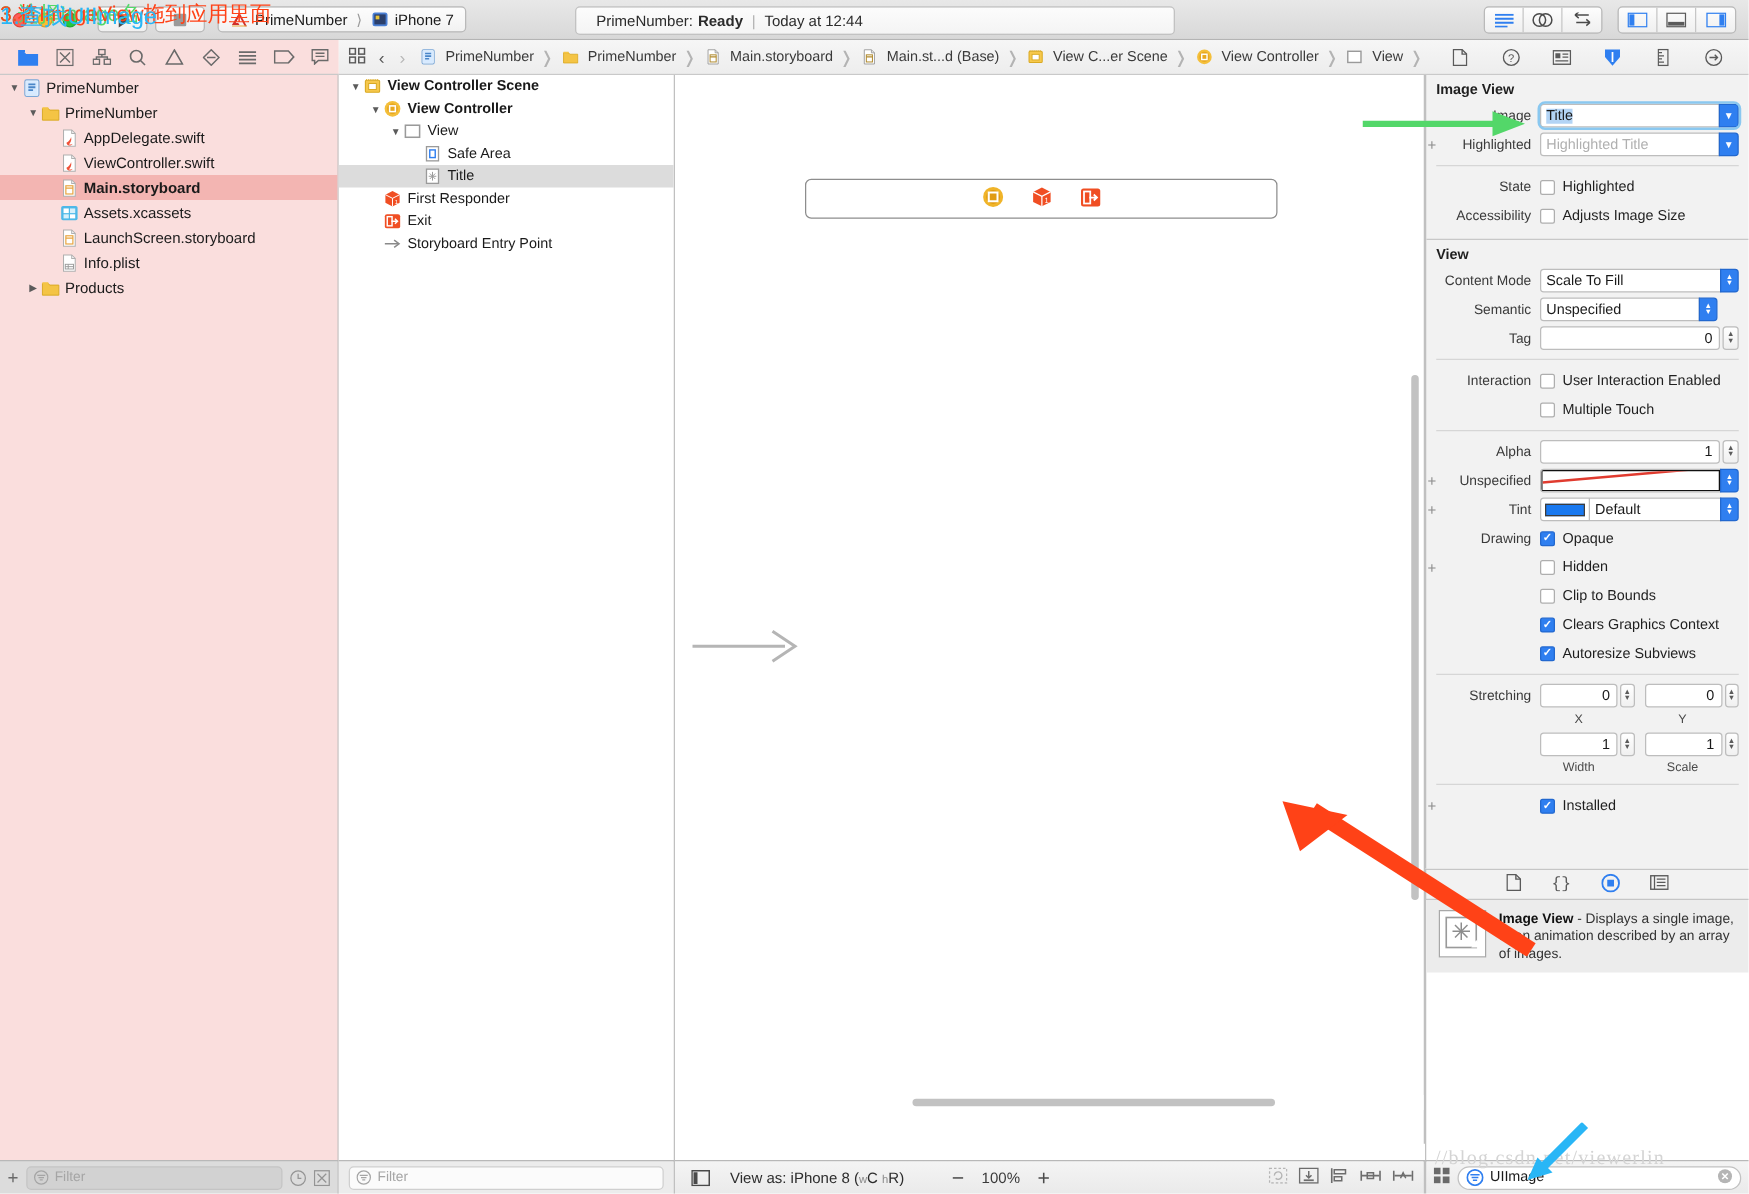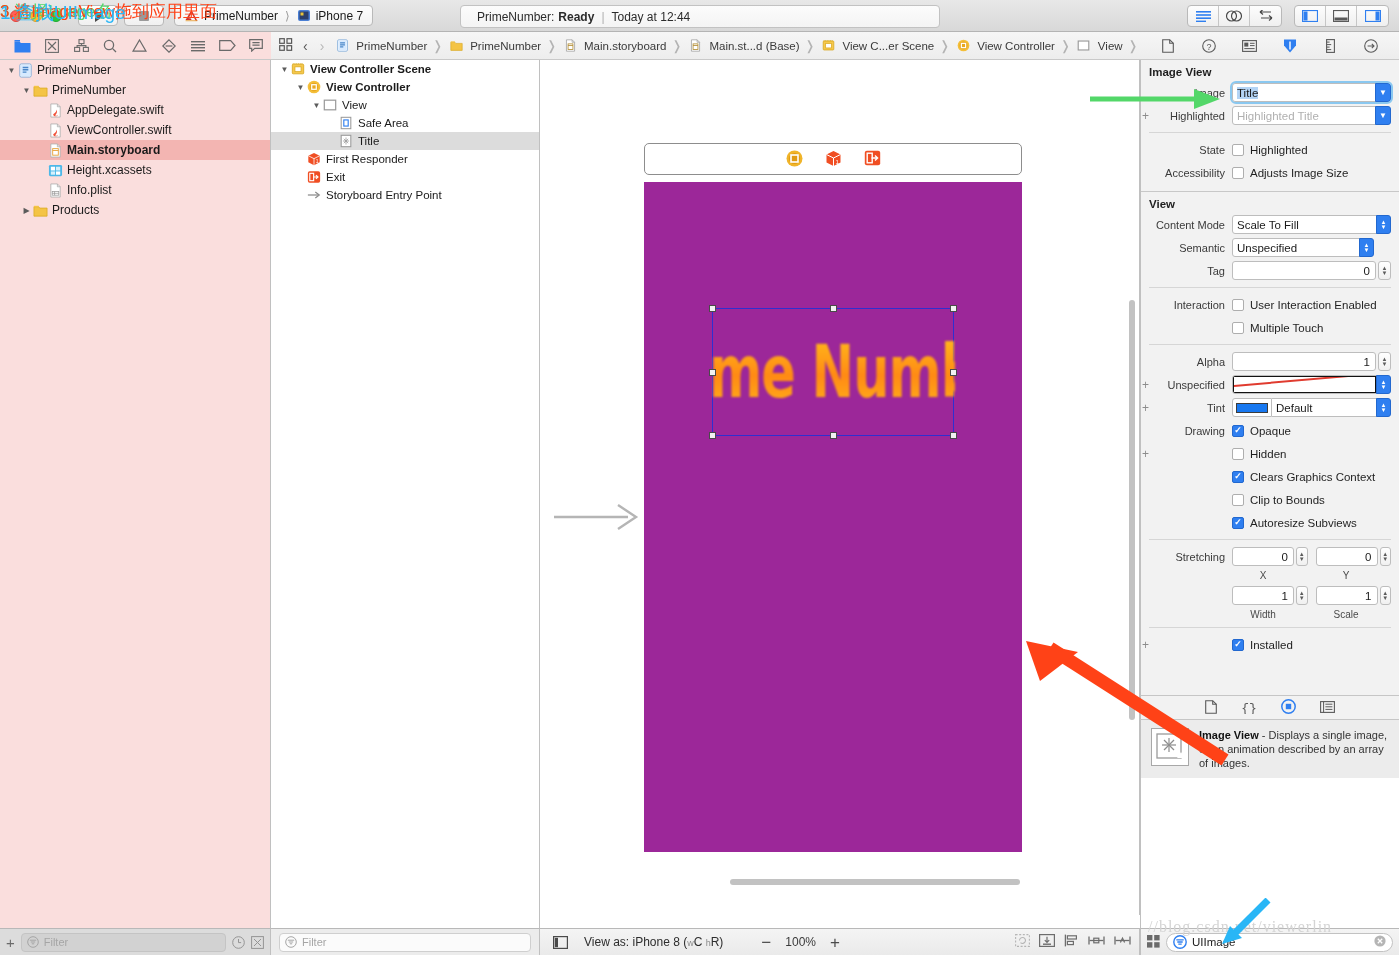--- a/index.html
+++ b/index.html
@@ -631,21 +631,34 @@
           <span class="disc none"></span>
           <span class="ficon">
             <svg width="15" height="15" viewBox="0 0 16 16">
               <rect x="1" y="2" width="14" height="12" rx="1.5" fill="#4db8e8"></rect>
               <rect x="3" y="4" width="4.5" height="4" fill="#fff"></rect>
               <rect x="8.5" y="4" width="4.5" height="4" fill="#d6f0fb"></rect>
               <rect x="3" y="9" width="4.5" height="3.5" fill="#d6f0fb"></rect>
               <rect x="8.5" y="9" width="4.5" height="3.5" fill="#fff"></rect>
             </svg>
           </span>
-          <span class="lbl">Height.xcassets</span>
+          <span class="lbl">Assets.xcassets</span>
+        </div>
+        <div class="tree-row">
+          <span style="display: inline-block; width: 30px;"></span>
+          <span class="disc none"></span>
+          <span class="ficon">
+            <svg width="15" height="15" viewBox="0 0 16 16">
+              <path d="M3 1 h7 l3 3 v11 h-10 z" fill="#fff" stroke="#b0b0b0" stroke-width="0.9"></path>
+              <path d="M10 1 v3 h3" fill="none" stroke="#b0b0b0" stroke-width="0.9"></path>
+              <rect x="5" y="6" width="6" height="7" fill="none" stroke="#e8a33d" stroke-width="1"></rect>
+              <path d="M5 8 h6" stroke="#e8a33d" stroke-width="1"></path>
+            </svg>
+          </span>
+          <span class="lbl">LaunchScreen.storyboard</span>
         </div>
         <div class="tree-row">
           <span style="display: inline-block; width: 30px;"></span>
           <span class="disc none"></span>
           <span class="ficon">
             <svg width="15" height="15" viewBox="0 0 16 16">
               <path d="M3 1 h7 l3 3 v11 h-10 z" fill="#fff" stroke="#b0b0b0" stroke-width="0.9"></path>
               <path d="M10 1 v3 h3" fill="none" stroke="#b0b0b0" stroke-width="0.9"></path>
               <rect x="4.5" y="9" width="7" height="4" fill="none" stroke="#9a9a9a" stroke-width="0.8"></rect>
               <path d="M4.5 11 h7 M7 9 v4" stroke="#9a9a9a" stroke-width="0.8"></path>
@@ -815,33 +828,20 @@
       </span>
       <span>
         <svg width="17" height="16" viewBox="0 0 17 16">
             <rect x="0.8" y="0.8" width="15.4" height="14.4" rx="2" fill="#f04e23"></rect>
             <rect x="3.2" y="3.2" width="5" height="9.6" fill="none" stroke="#fff" stroke-width="1.4"></rect>
             <path d="M7.5 8 h6 M11 5.6 L13.6 8 L11 10.4" fill="none" stroke="#fff" stroke-width="1.4"></path>
           </svg>
       </span>
     </div>
 
-    <div class="device" style="background: rgb(156, 39, 153);">
-      <div class="imgsel">
-        <div class="imgtext">Prime Number</div>
-        <div class="hdl" style="left:-4px;top:-4px"></div>
-        <div class="hdl" style="left:117px;top:-4px"></div>
-        <div class="hdl" style="right:-4px;top:-4px"></div>
-        <div class="hdl" style="left:-4px;top:60px"></div>
-        <div class="hdl" style="right:-4px;top:60px"></div>
-        <div class="hdl" style="left:-4px;bottom:-4px"></div>
-        <div class="hdl" style="left:117px;bottom:-4px"></div>
-        <div class="hdl" style="right:-4px;bottom:-4px"></div>
-      </div>
-    </div>
 
     <div class="canvas-vscroll"></div>
     <div class="canvas-hscroll">
       <div class="thumb"></div>
     </div>
   </div>
 
   <div class="gray-arrow">
     <svg width="90" height="34" viewBox="0 0 90 34">
       <path d="M2 17 H76" stroke="#b5b5b5" stroke-width="2.4" fill="none"></path>
@@ -1047,28 +1047,28 @@
     </div>
     <div class="row">
       <span class="plus">+</span>
       <span class="rlabel"></span>
       <span class="cbox"></span>
       <span class="cbtxt">Hidden</span>
     </div>
     <div class="row">
       <span class="plus"></span>
       <span class="rlabel"></span>
+      <span class="cbox"></span>
+      <span class="cbtxt">Clip to Bounds</span>
+    </div>
+    <div class="row">
+      <span class="plus"></span>
+      <span class="rlabel"></span>
       <span class="cbox on"></span>
       <span class="cbtxt">Clears Graphics Context</span>
-    </div>
-    <div class="row">
-      <span class="plus"></span>
-      <span class="rlabel"></span>
-      <span class="cbox"></span>
-      <span class="cbtxt">Clip to Bounds</span>
     </div>
     <div class="row">
       <span class="plus"></span>
       <span class="rlabel"></span>
       <span class="cbox on"></span>
       <span class="cbtxt">Autoresize Subviews</span>
     </div>
 
     <div class="divider"></div>
 

